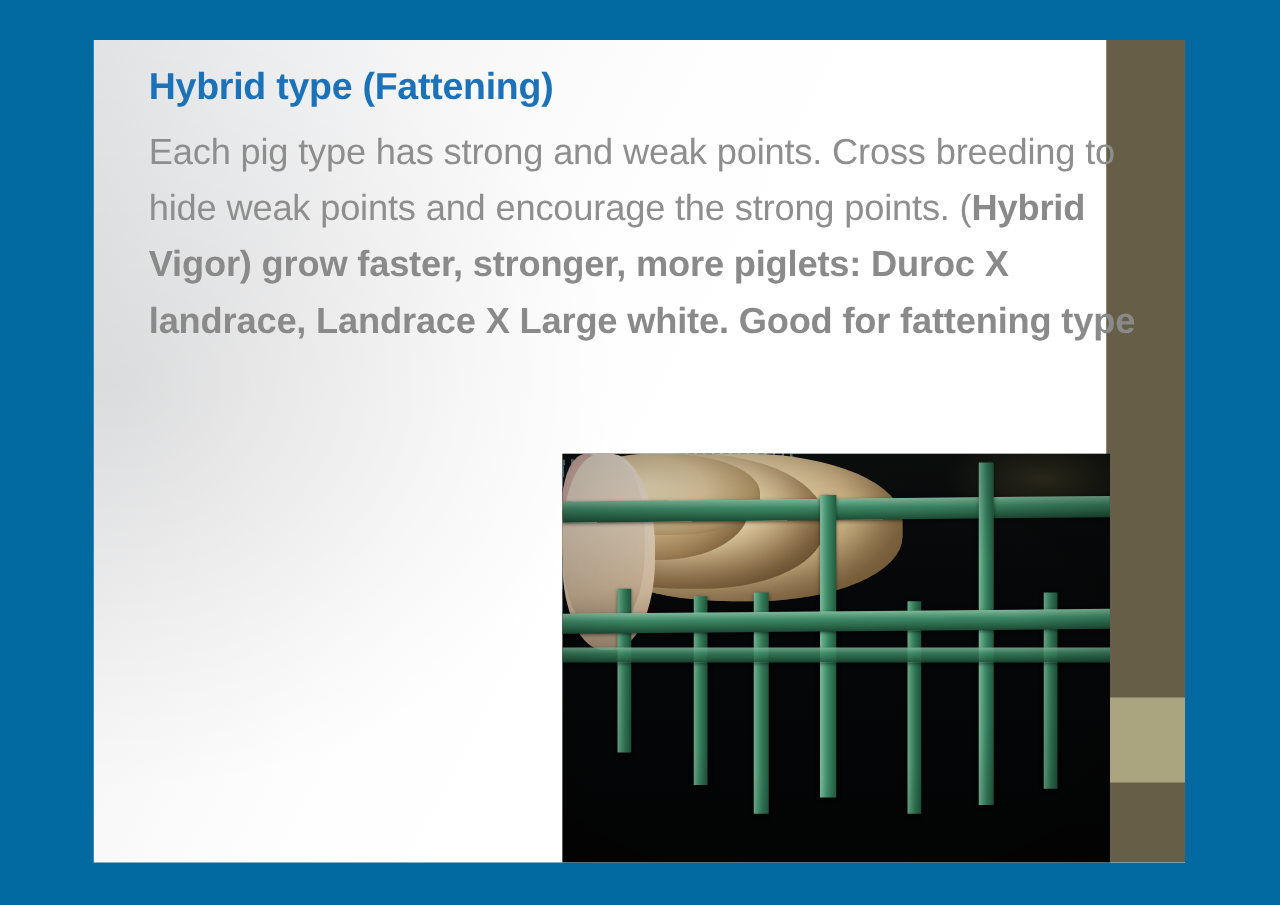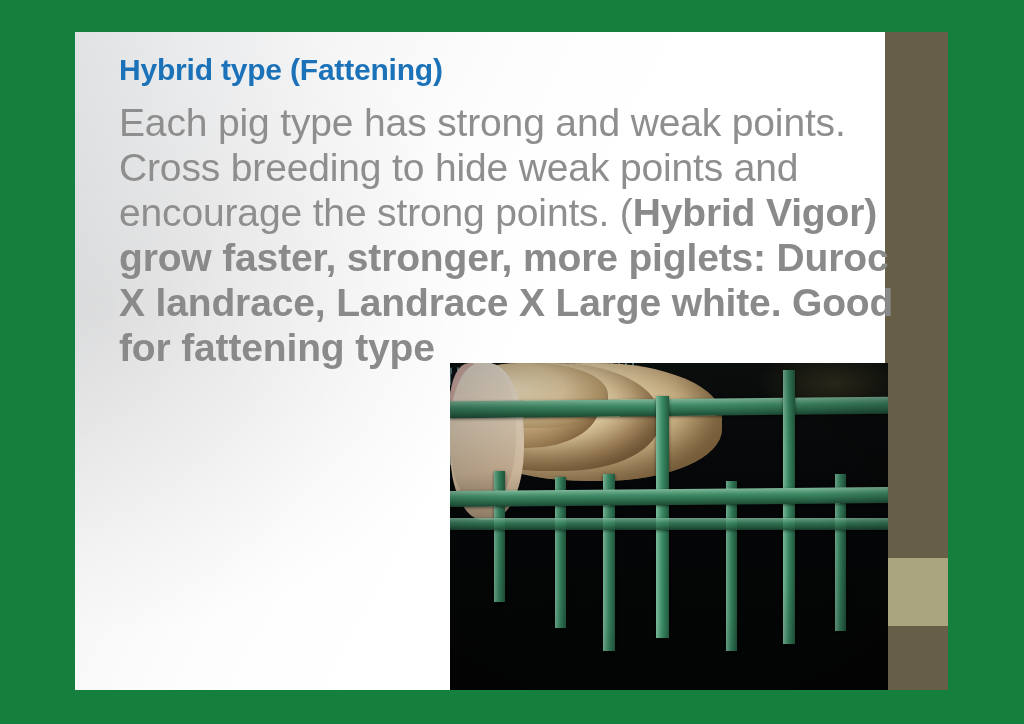--- a/index.html
+++ b/index.html
@@ -11,21 +11,21 @@
     width: 1024px;
     height: 724px;
     overflow: hidden;
     font-family: "Liberation Sans", sans-serif;
   }
 
   #slide-root {
     position: relative;
     width: 1024px;
     height: 724px;
-    background: #15803d;
+    background: #0369a1;
   }
 
   
   #slide-card {
     position: absolute;
     left: 75px;
     top: 32px;
     width: 873px;
     height: 658px;
     background:
@@ -76,21 +76,21 @@
     font-weight: bold;
     letter-spacing: -0.2px;
     line-height: 36px;
     margin: 0 0 12px 0;
     white-space: nowrap;
   }
 
   #slide-body {
     margin: 0;
     color: #8C8C8C;
-    font-size: 39px;
+    font-size: 29px;
     line-height: 45px;
     letter-spacing: -0.15px;
   }
   #slide-body .reg {
     font-weight: normal;
     color: #8E8E8E;
   }
   #slide-body .bold {
     font-weight: bold;
     color: #8A8A8A;

